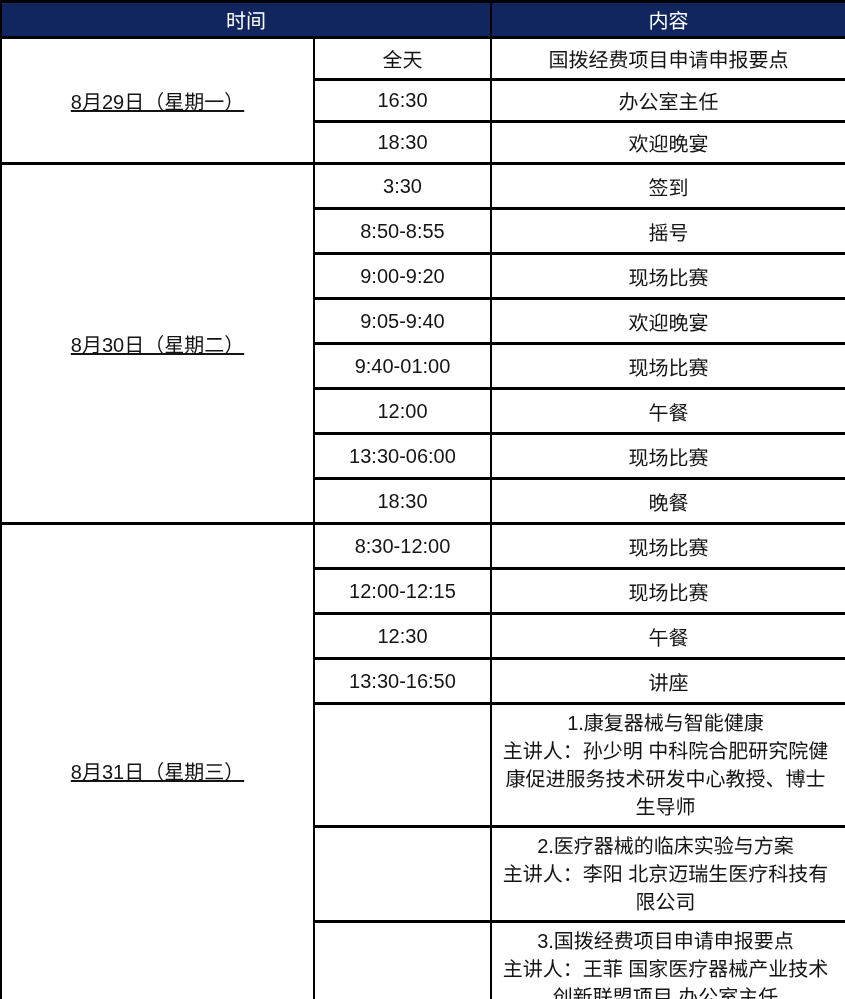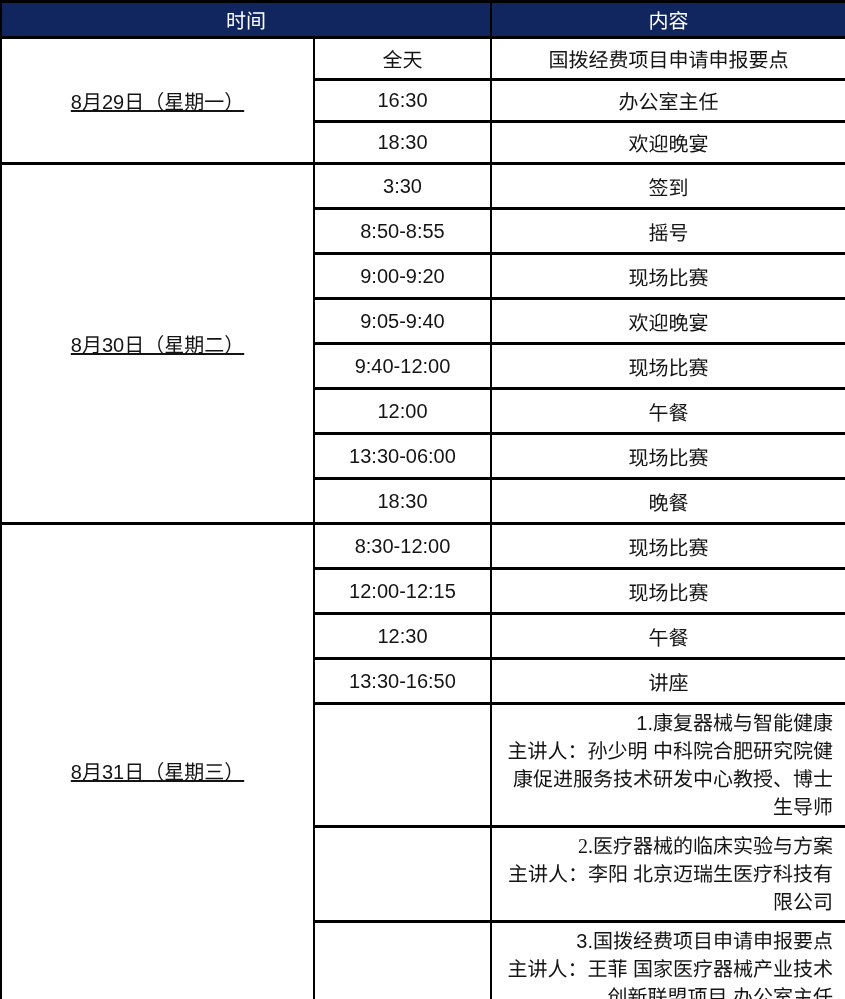--- a/index.html
+++ b/index.html
@@ -39,28 +39,28 @@
     color:var(--header-text);
     font-weight:normal;
     height:31px;
     padding:2px 13px;
   }
   td{padding:2px 4px;}
   tr.d1 td{height:42px;}
   tr.d2 td{height:45px;}
   td.date{font-size:20px;text-decoration:underline;}
   td.content.lecture{
-    text-align:right;
+    text-align:center;
     white-space:pre-line;
     line-height:28px;
     padding:4px 12px 4px 6px;
     margin-left:8px;
   }
   tr.lec1 td{height:118px;}
-  tr.lec2 td{height:86px;font-family:Liberation Serif, serif;}
+  tr.lec2 td{height:86px;}
   tr.lec3 td{height:89px;}
 </style>
 </head>
 <body>
 
 <table>
   <colgroup>
     <col class="c-date">
     <col class="c-time">
     <col class="c-content">
@@ -98,21 +98,21 @@
     </tr>
     <tr class="d2">
       <td class="time">9:00-9:20</td>
       <td class="content">现场比赛</td>
     </tr>
     <tr class="d2">
       <td class="time">9:05-9:40</td>
       <td class="content">欢迎晚宴</td>
     </tr>
     <tr class="d2">
-      <td class="time">9:40-12:00</td>
+      <td class="time">9:40-01:00</td>
       <td class="content">现场比赛</td>
     </tr>
     <tr class="d2">
       <td class="time">12:00</td>
       <td class="content">午餐</td>
     </tr>
     <tr class="d2">
       <td class="time">13:30-06:00</td>
       <td class="content">现场比赛</td>
     </tr>

